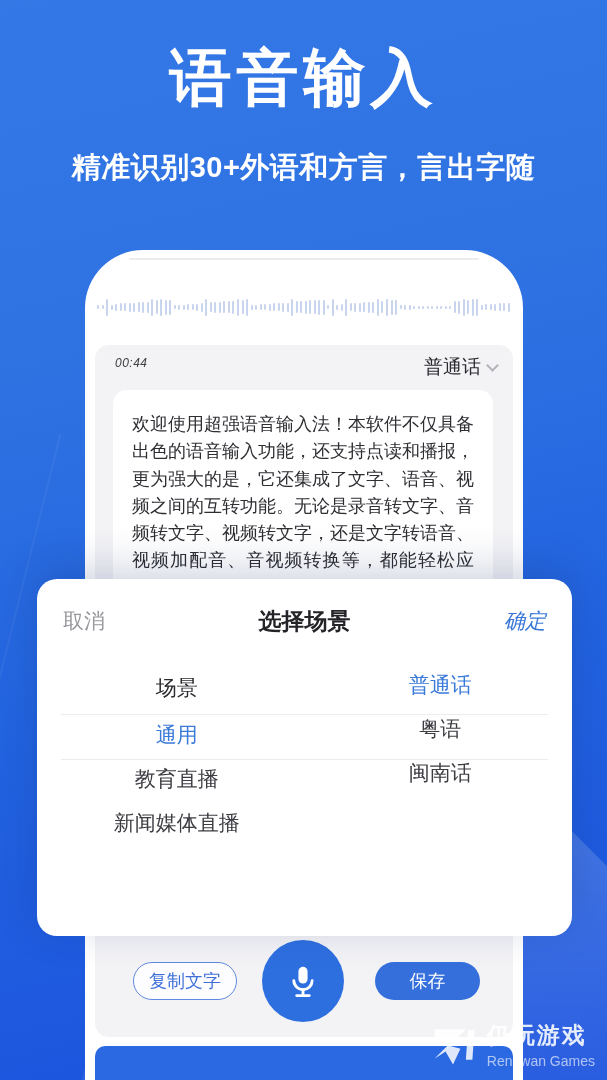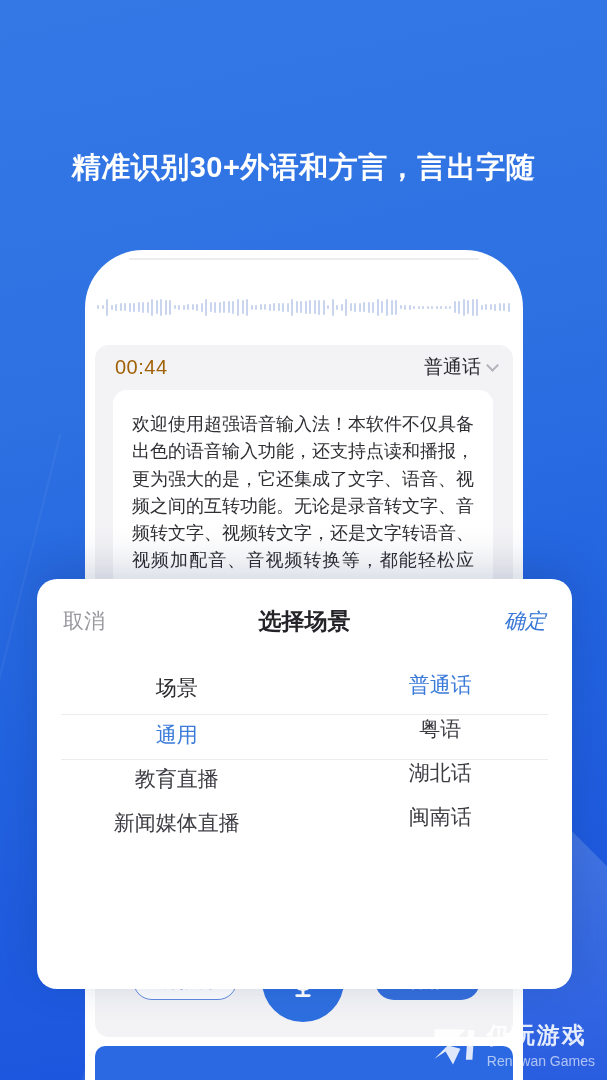--- a/index.html
+++ b/index.html
@@ -27,21 +27,21 @@
   .phone { position:absolute; left:85px; top:250px; width:438px; height:830px;
            background:#ffffff; border-radius:58px 58px 0 0; }
   .phone-top-line { position:absolute; top:8px; left:44px; right:44px; height:2px;
                     background:#ececee; border-radius:2px; }
   .waveform { position:absolute; top:46px; left:12px; right:12px; height:22px;
               display:flex; align-items:center; justify-content:space-between; }
   .waveform span { width:2px; background:#c9d5ee; border-radius:1px; }
 
   .panel { position:absolute; left:10px; top:95px; width:418px; height:692px;
            background:#f3f3f6; border-radius:14px; }
-  .rec-time { position:absolute; left:20px; top:11px; font-size:20px; color:#a16207; letter-spacing:0.5px; }
+  .rec-time { position:absolute; left:20px; top:11px; font-size:12px; color:#404040; letter-spacing:0.5px;font-style:italic; }
   .rec-lang { position:absolute; right:16px; top:9px; display:flex; align-items:center; gap:7px; cursor:pointer; }
   .rec-lang-label { font-size:19px; color:#2a2a2f; }
   .chevron-down { width:9px; height:9px; border-right:2px solid #b2b2b8; border-bottom:2px solid #b2b2b8;
                   transform:rotate(45deg); margin-top:-4px; }
 
   .card { position:absolute; left:18px; top:45px; width:380px; height:200px;
           background:#ffffff; border-radius:14px; padding:21px 19px; overflow:hidden; }
   .card-text { font-size:18px; line-height:27.3px; color:#2e2e33; text-align:justify; }
 
   
@@ -51,21 +51,21 @@
   .mic-btn { position:absolute; left:167px; top:595px; width:82px; height:82px; border-radius:50%;
              background:#2e6fe0; display:flex; align-items:center; justify-content:center; cursor:pointer; }
   .save-btn { position:absolute; left:280px; top:617px; width:105px; height:38px; border-radius:19px;
               background:#356fdc; color:#ffffff; font-size:18px;
               display:flex; align-items:center; justify-content:center; cursor:pointer; }
 
   .keyboard-strip { position:absolute; left:10px; top:796px; width:418px; height:34px;
                     background:#2b69e2; border-radius:10px 10px 0 0; }
 
   
-  .dialog { position:absolute; left:37px; top:579px; width:535px; height:410px;
+  .dialog { position:absolute; left:37px; top:579px; width:535px; height:357px;
             background:#ffffff; border-radius:20px; z-index:5;
             box-shadow:0 -10px 44px rgba(15,40,95,0.20); }
   .dlg-cancel { position:absolute; left:26px; top:28px; font-size:21px; color:#97979d; cursor:pointer; }
   .dlg-title  { position:absolute; left:0; top:27px; width:100%; text-align:center;
                 font-size:23px; font-weight:700; color:#232328; }
   .dlg-confirm{ position:absolute; right:26px; top:28px; font-size:21px; color:#3a78d8; cursor:pointer;font-style:italic; }
 
   .dlg-cols { position:absolute; top:84px; left:8px; right:0; display:flex; }
   .dlg-col { flex:1; display:flex; flex-direction:column; align-items:center; }
   .col-header { height:50px; display:flex; align-items:center; font-size:21px; color:#2b2b30; font-weight:500; }
@@ -83,20 +83,21 @@
 </style>
 </head>
 <body>
 
 <div class="page">
 
   <div class="streak streak-1"></div>
   <div class="streak streak-3"></div>
   <div class="streak streak-2"></div>
 
+  <div class="hero-title">语音输入</div>
   <div class="hero-subtitle">精准识别30+外语和方言，言出字随</div>
 
   <div class="phone">
     <div class="phone-top-line"></div>
     <div class="waveform">
         <span style="height: 4px;"></span>
         <span style="height: 4px;"></span>
         <span style="height: 17px;"></span>
         <span style="height: 5px;"></span>
         <span style="height: 7px;"></span>
@@ -228,21 +229,20 @@
     <div class="dlg-cols">
       <div class="dlg-col">
         <div class="col-header">场景</div>
         <div class="opt selected">通用</div>
         <div class="opt">教育直播</div>
         <div class="opt">新闻媒体直播</div>
       </div>
       <div class="dlg-col">
         <div class="opt selected">普通话</div>
         <div class="opt">粤语</div>
-        <div class="opt">湖北话</div>
         <div class="opt">闽南话</div>
       </div>
     </div>
   </div>
 
   <div class="watermark">
     <svg width="52" height="52" viewBox="0 0 56 56">
       <path d="M8 12 H42 L24 30 L36 33 L28 50 L20 36 L8 44 L22 30 H8 Z" fill="rgba(255,255,255,0.85)"></path>
       <path d="M45 13 h7 v32 h-7 z" fill="rgba(255,255,255,0.85)" transform="skewX(-4)"></path>
     </svg>

